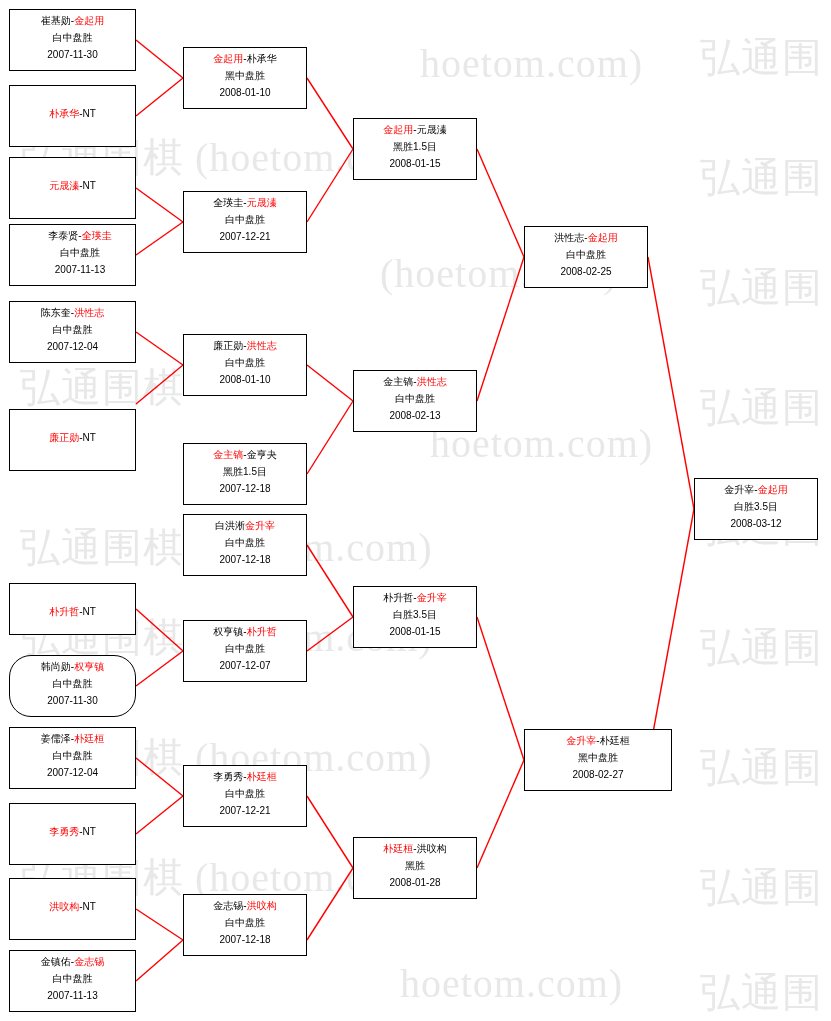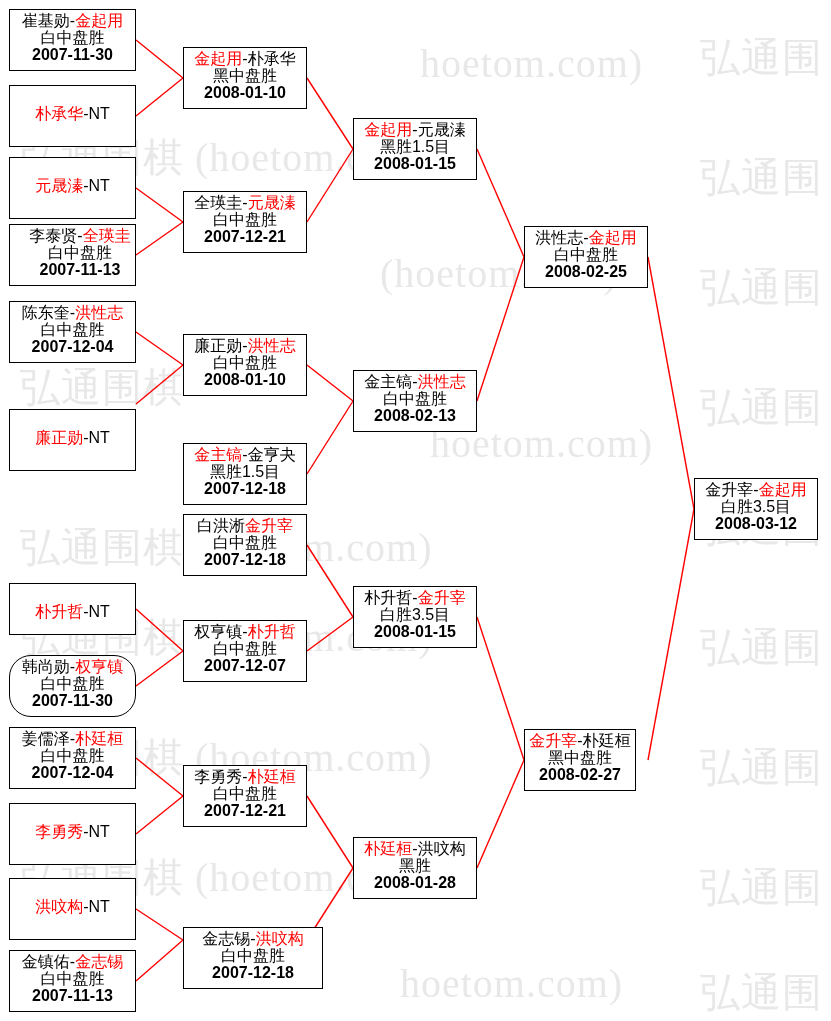--- a/index.html
+++ b/index.html
@@ -40,35 +40,34 @@
     z-index: 1;
     pointer-events: none;
   }
   .node {
     position: absolute;
     z-index: 2;
     box-sizing: border-box;
     border: 1px solid #000000;
     background: #ffffff;
     text-align: center;
-    font-size: 16px;
+    font-size: 10px;
     line-height: 17px;
     font-family: "Liberation Sans", sans-serif;
     color: #000000;
     padding: 2px 0 2px 0;
     overflow: hidden;
   }
   .node .ln {
     display: block;
     white-space: nowrap;
   }
   .node .date {
     font-family: "Liberation Sans", sans-serif;
     letter-spacing: 0px;
-    font-weight: bold;
   }
   .r { color: #ff0000; }
   .k { color: #000000; }
   .empty-pad { display:block; height: 17px; }
 </style>
 </head>
 <body>
 
 <div id="root">
 
@@ -206,21 +205,21 @@
       <div class="node" style="left: 183px; top: 620px; width: 124px; height: 62px;">
         <span class="ln"><span class="k">权亨镇-</span><span class="r">朴升哲</span></span>
         <span class="ln"><span class="k">白中盘胜</span></span>
         <span class="ln date"><span class="k">2007-12-07</span></span>
       </div>
       <div class="node" style="left: 183px; top: 765px; width: 124px; height: 62px;">
         <span class="ln"><span class="k">李勇秀-</span><span class="r">朴廷桓</span></span>
         <span class="ln"><span class="k">白中盘胜</span></span>
         <span class="ln date"><span class="k">2007-12-21</span></span>
       </div>
-      <div class="node" style="left: 183px; top: 927px; width: 140px; height: 62px;">
+      <div class="node" style="left: 183px; top: 894px; width: 124px; height: 62px;">
         <span class="ln"><span class="k">金志锡-</span><span class="r">洪呅构</span></span>
         <span class="ln"><span class="k">白中盘胜</span></span>
         <span class="ln date"><span class="k">2007-12-18</span></span>
       </div>
       <div class="node" style="left: 353px; top: 118px; width: 124px; height: 62px;">
         <span class="ln"><span class="r">金起用</span><span class="k">-元晟溱</span></span>
         <span class="ln"><span class="k">黑胜1.5目</span></span>
         <span class="ln date"><span class="k">2008-01-15</span></span>
       </div>
       <div class="node" style="left: 353px; top: 370px; width: 124px; height: 62px;">
@@ -236,21 +235,21 @@
       <div class="node" style="left: 353px; top: 837px; width: 124px; height: 62px;">
         <span class="ln"><span class="r">朴廷桓</span><span class="k">-洪呅构</span></span>
         <span class="ln"><span class="k">黑胜</span></span>
         <span class="ln date"><span class="k">2008-01-28</span></span>
       </div>
       <div class="node" style="left: 524px; top: 226px; width: 124px; height: 62px;">
         <span class="ln"><span class="k">洪性志-</span><span class="r">金起用</span></span>
         <span class="ln"><span class="k">白中盘胜</span></span>
         <span class="ln date"><span class="k">2008-02-25</span></span>
       </div>
-      <div class="node" style="left: 524px; top: 729px; width: 112px; height: 62px;">
+      <div class="node" style="left: 524px; top: 729px; width: 148px; height: 62px;">
         <span class="ln"><span class="r">金升宰</span><span class="k">-朴廷桓</span></span>
         <span class="ln"><span class="k">黑中盘胜</span></span>
         <span class="ln date"><span class="k">2008-02-27</span></span>
       </div>
       <div class="node" style="left: 694px; top: 478px; width: 124px; height: 62px;">
         <span class="ln"><span class="k">金升宰-</span><span class="r">金起用</span></span>
         <span class="ln"><span class="k">白胜3.5目</span></span>
         <span class="ln date"><span class="k">2008-03-12</span></span>
       </div>
     </div>

